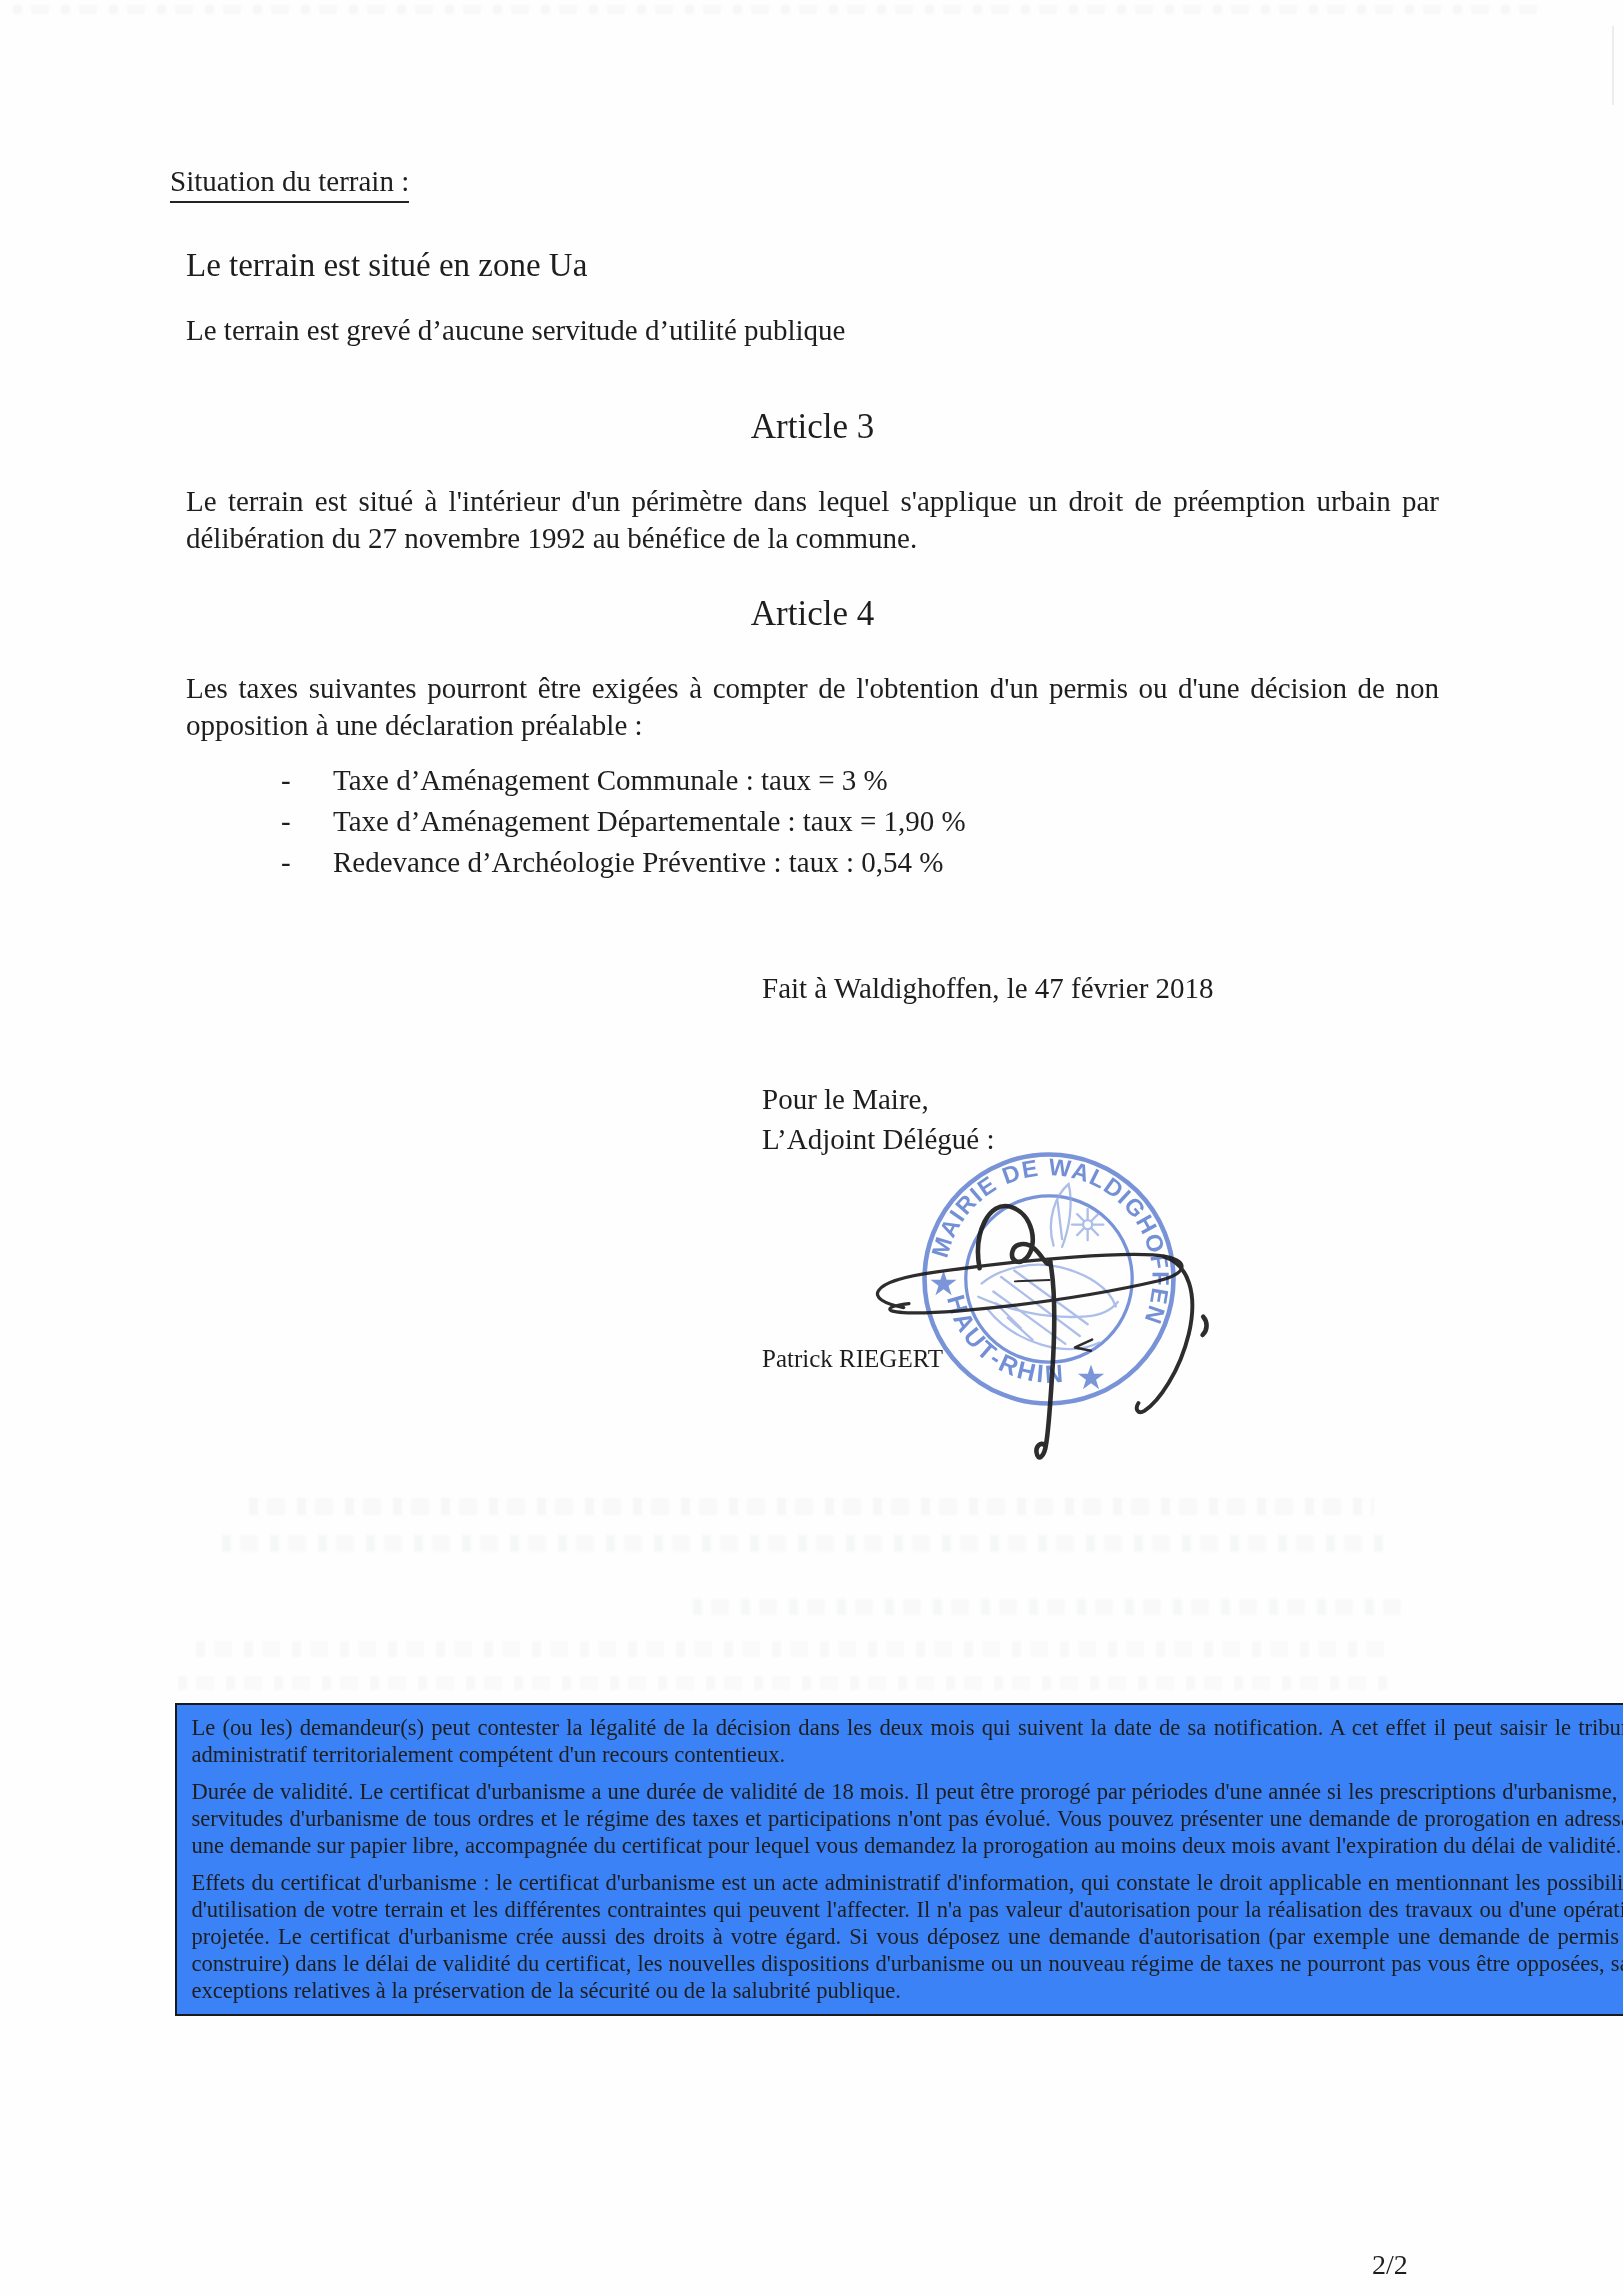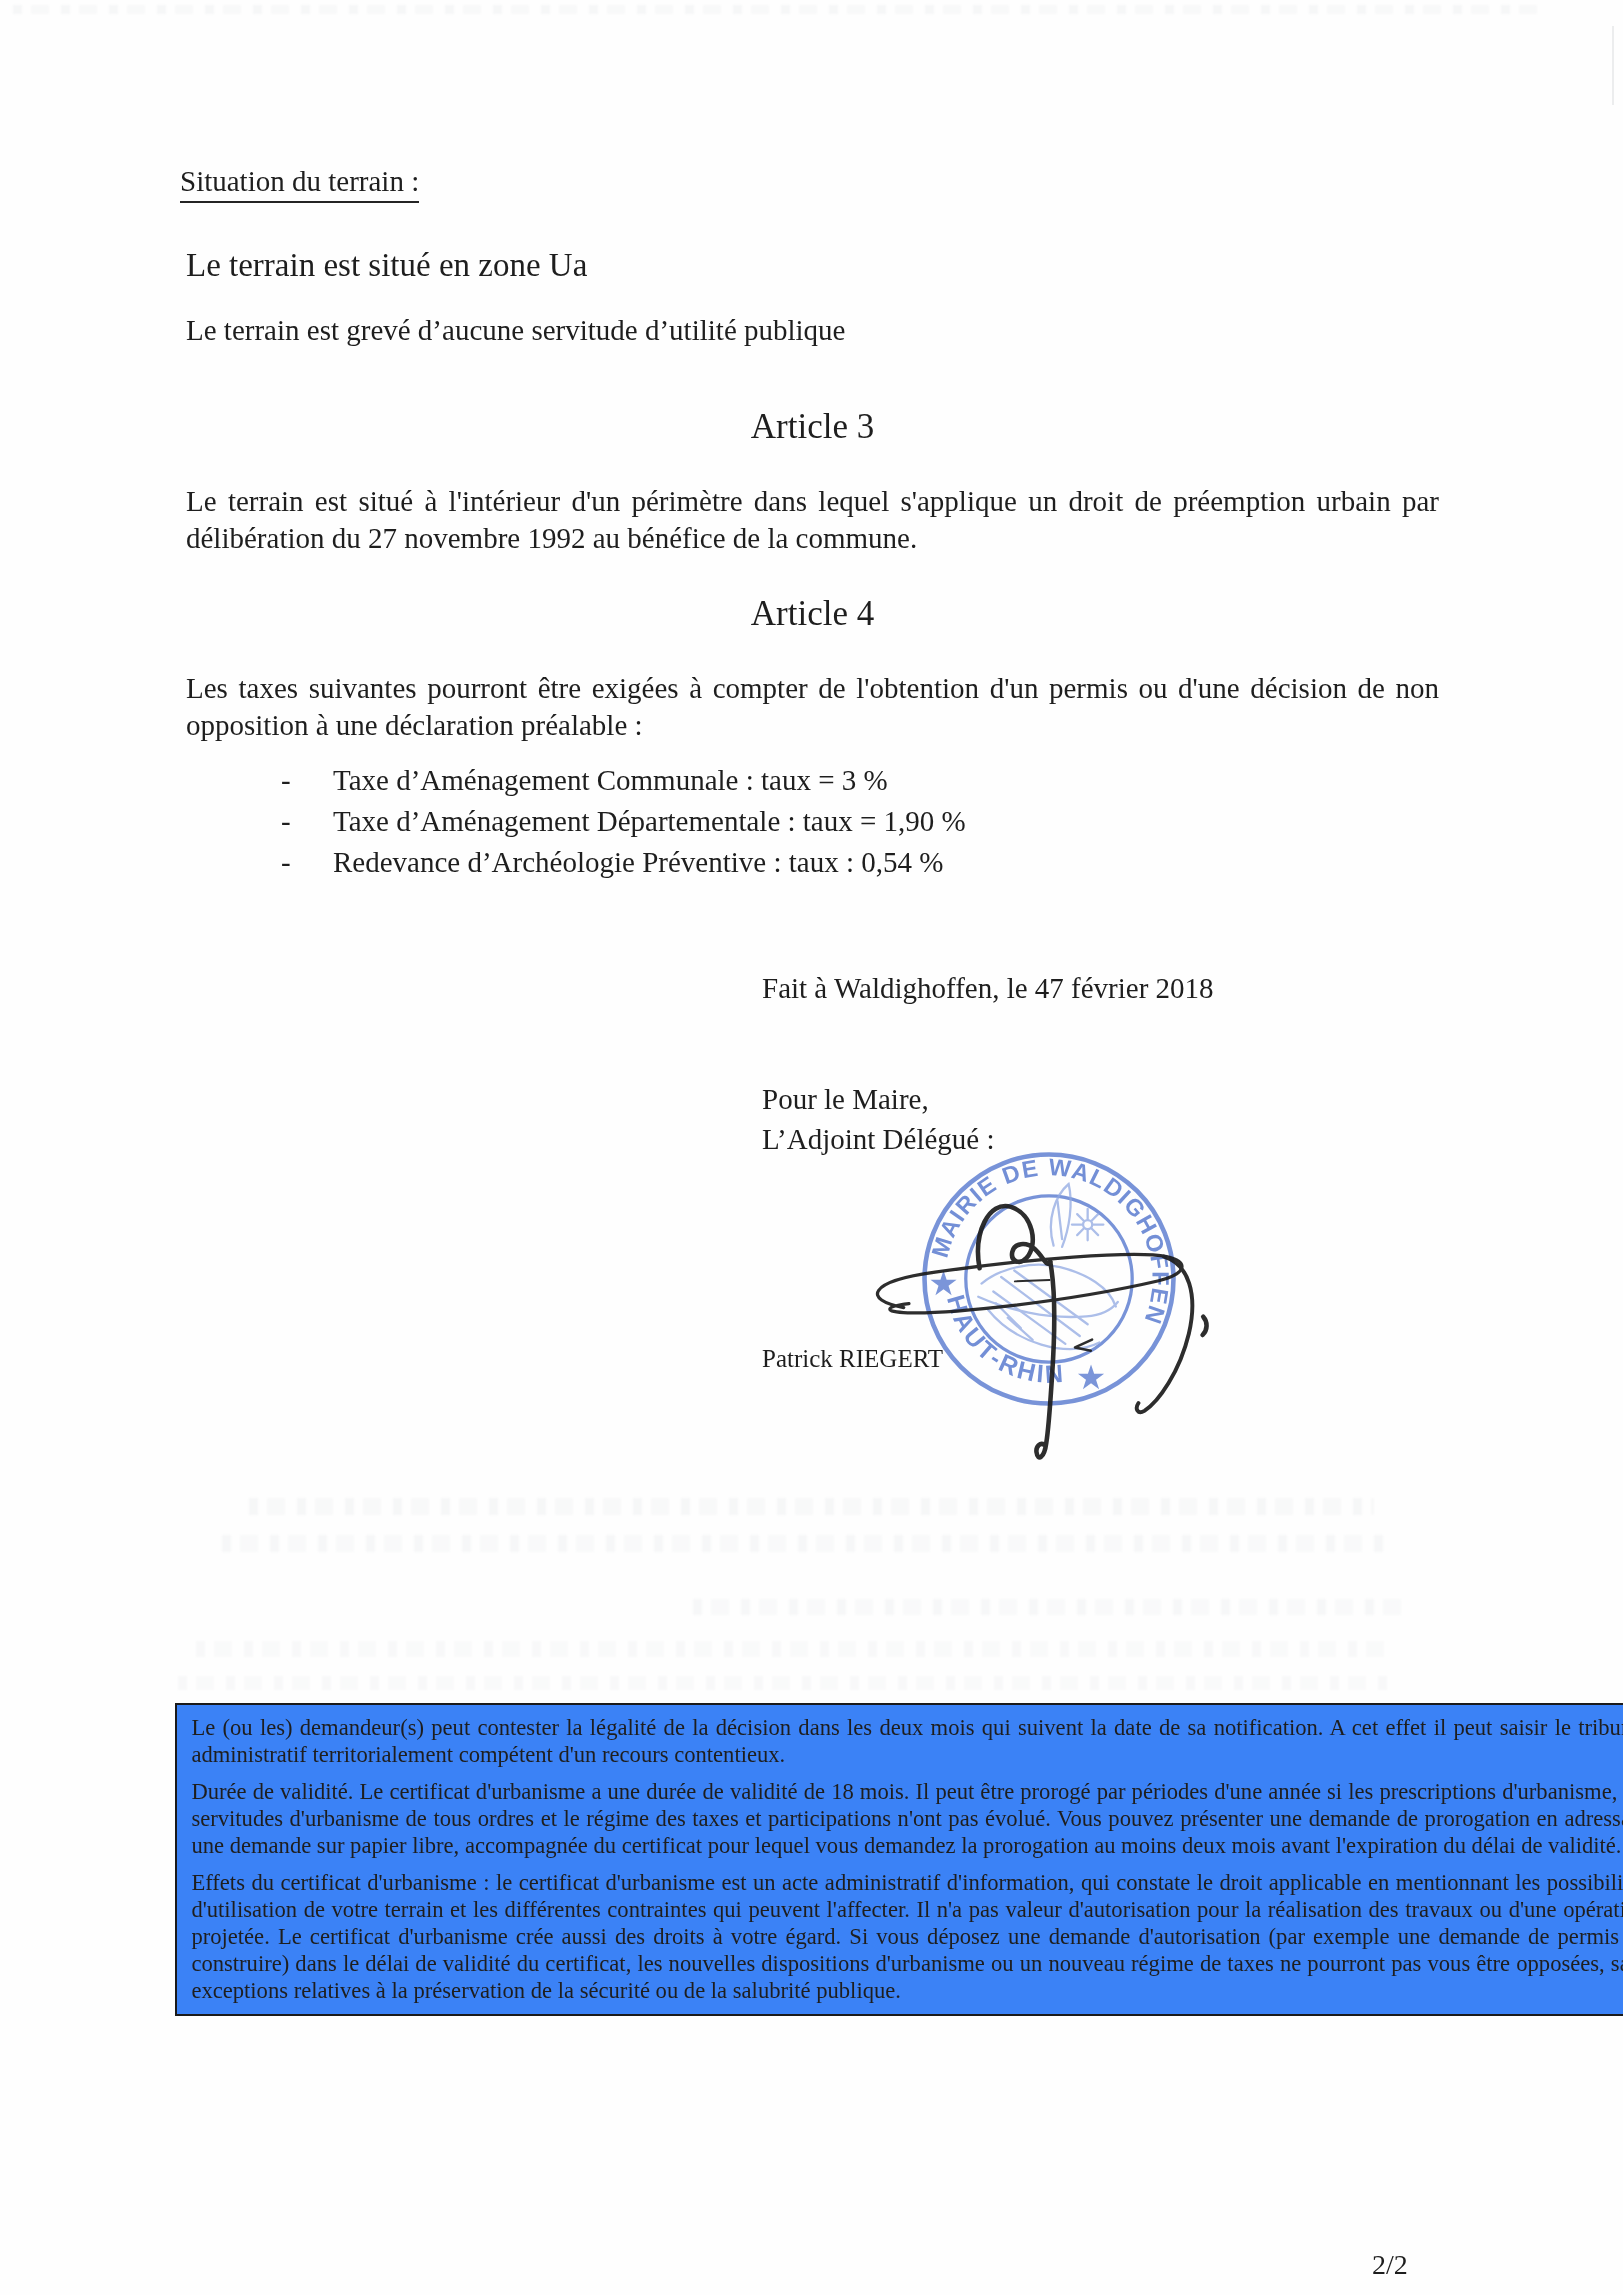--- a/index.html
+++ b/index.html
@@ -9,21 +9,21 @@
     width:1623px;height:2295px;
     margin:0 auto;
     background:#fefefe;
     font-family:"Liberation Serif", serif;
     color:#1e1e1e;
     overflow:hidden;
   }
   
   .abs{position:absolute;}
   .heading{
-    left:180px; top:165px;
+    left:170px; top:165px;
     font-size:29px;
     text-align:center;
   }
   .heading .underline{
     display:inline-block;
     border-bottom:2px solid #242424;
     padding-bottom:3.3px;
   }
   .statement1{left:186px; top:247px; font-size:33px;}
   .statement2{left:186px; top:314px; font-size:29px;}

